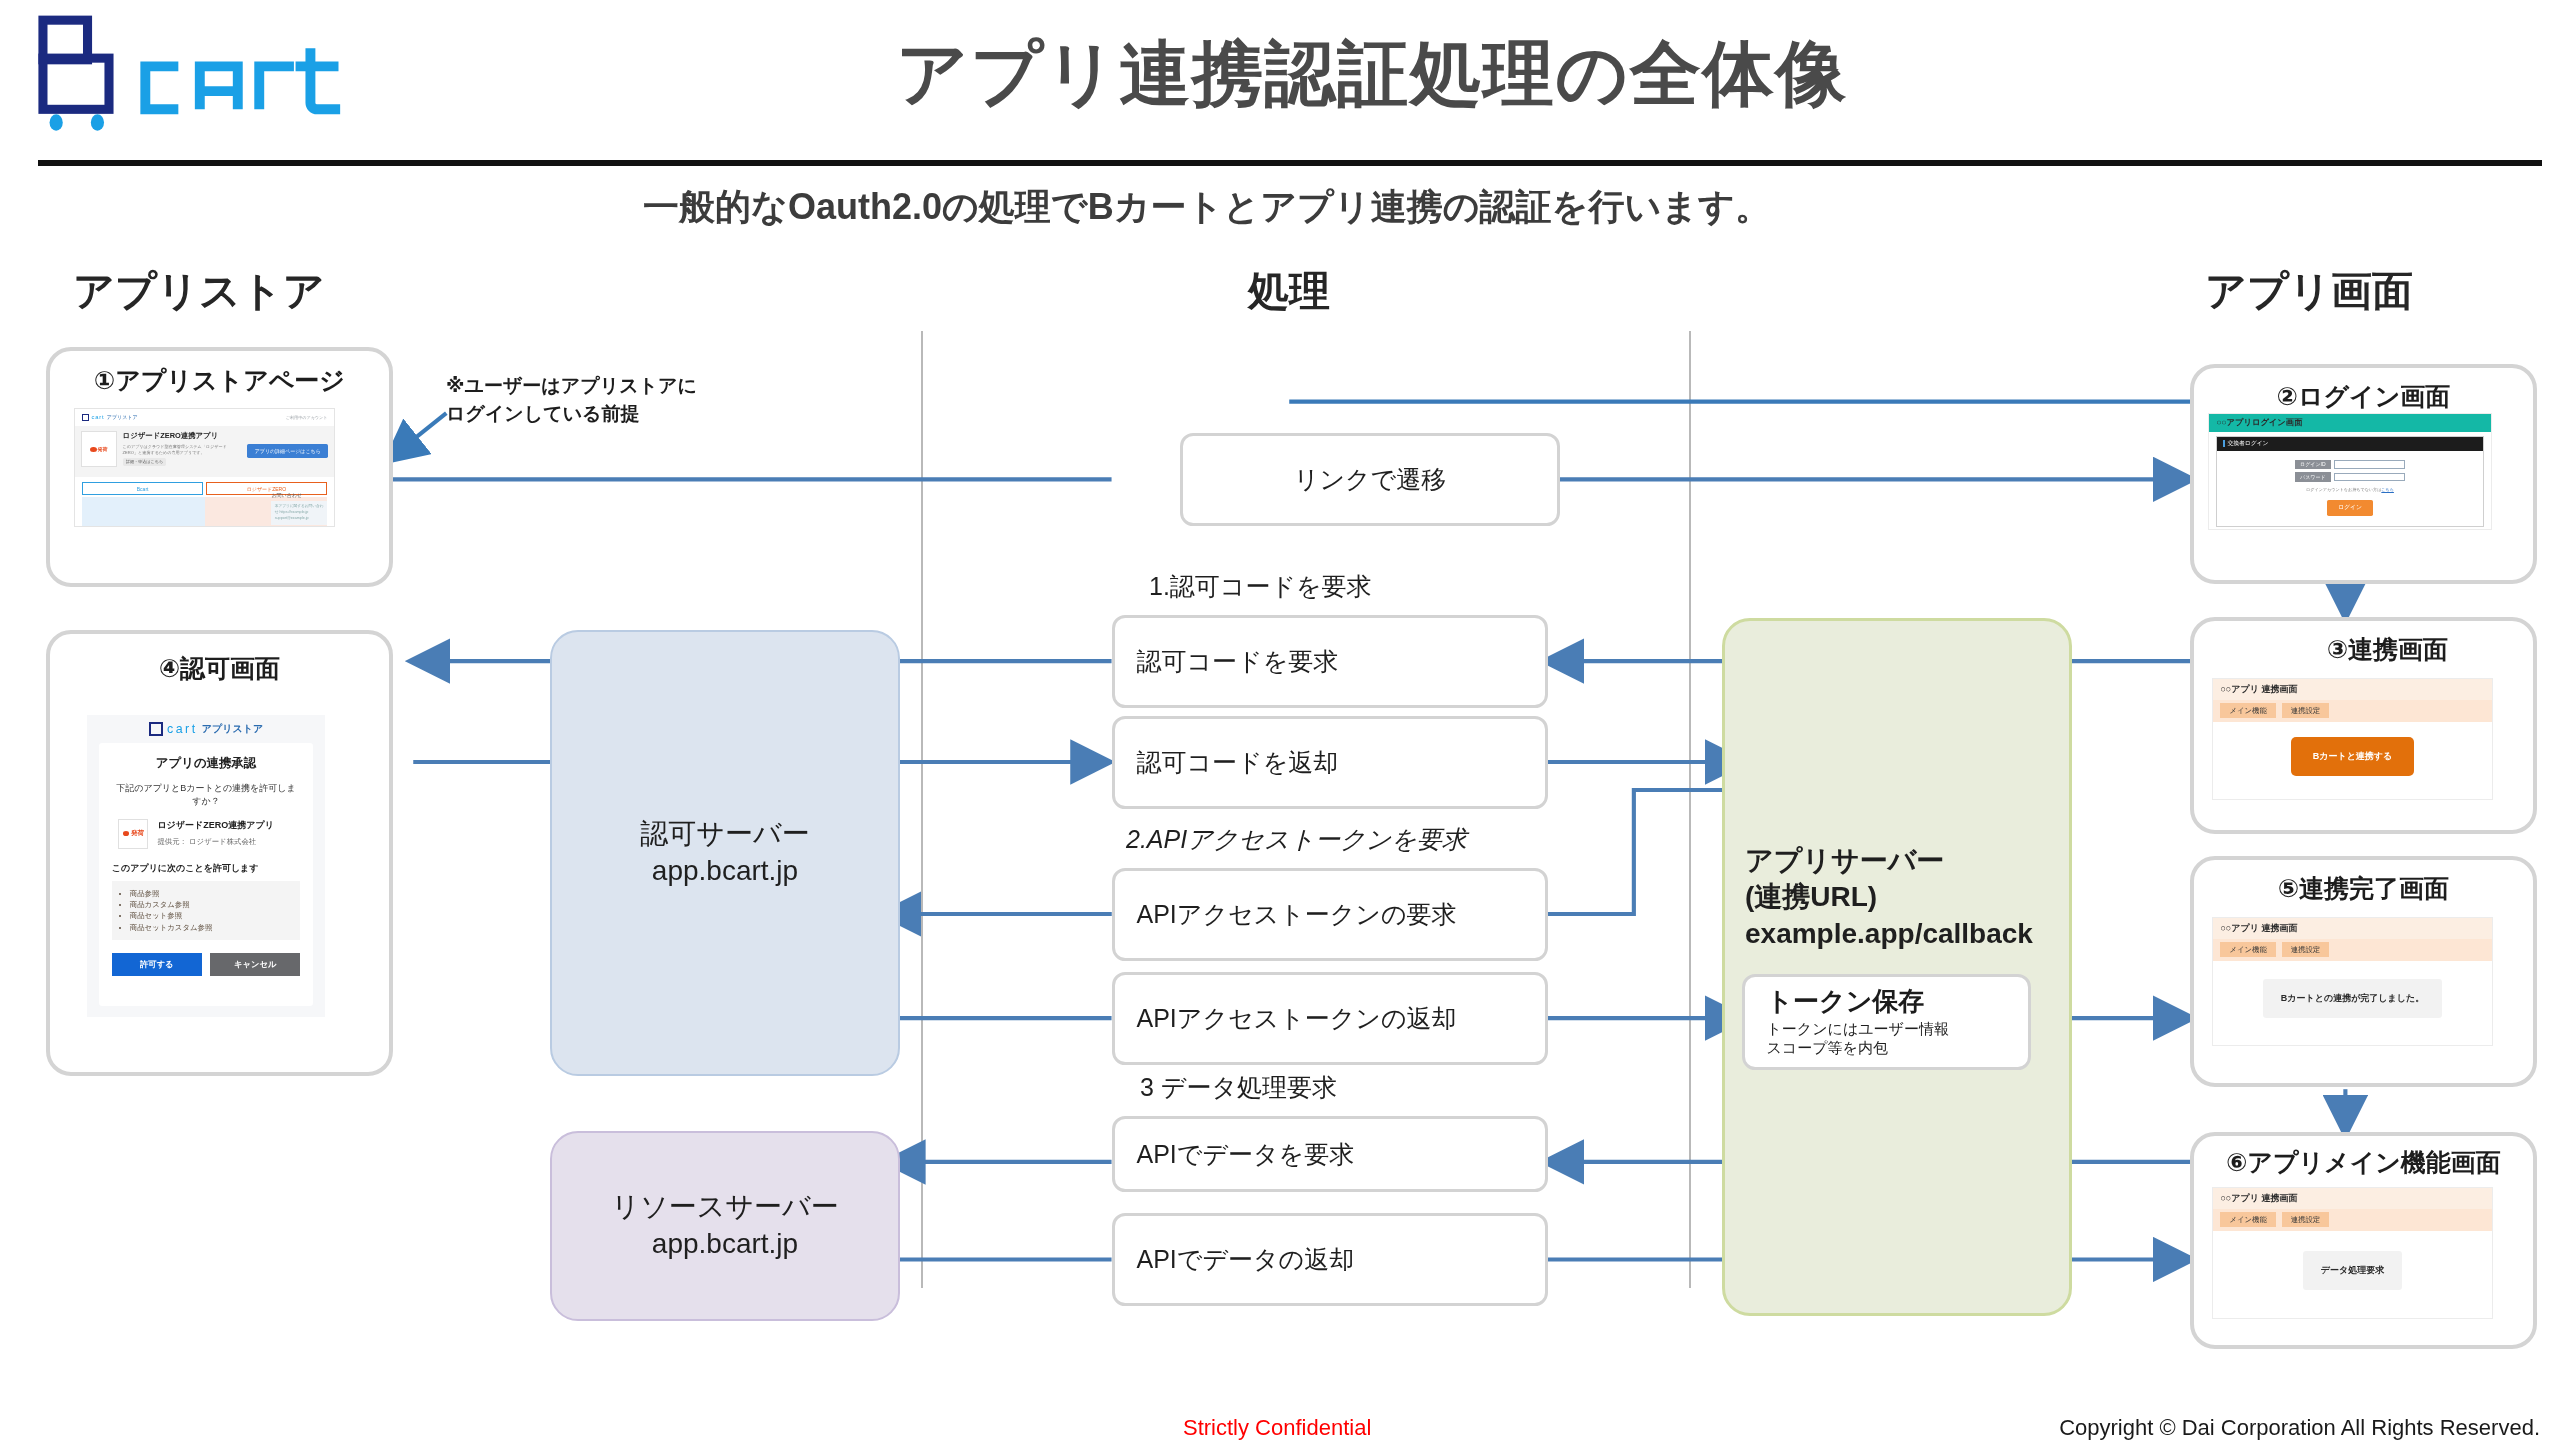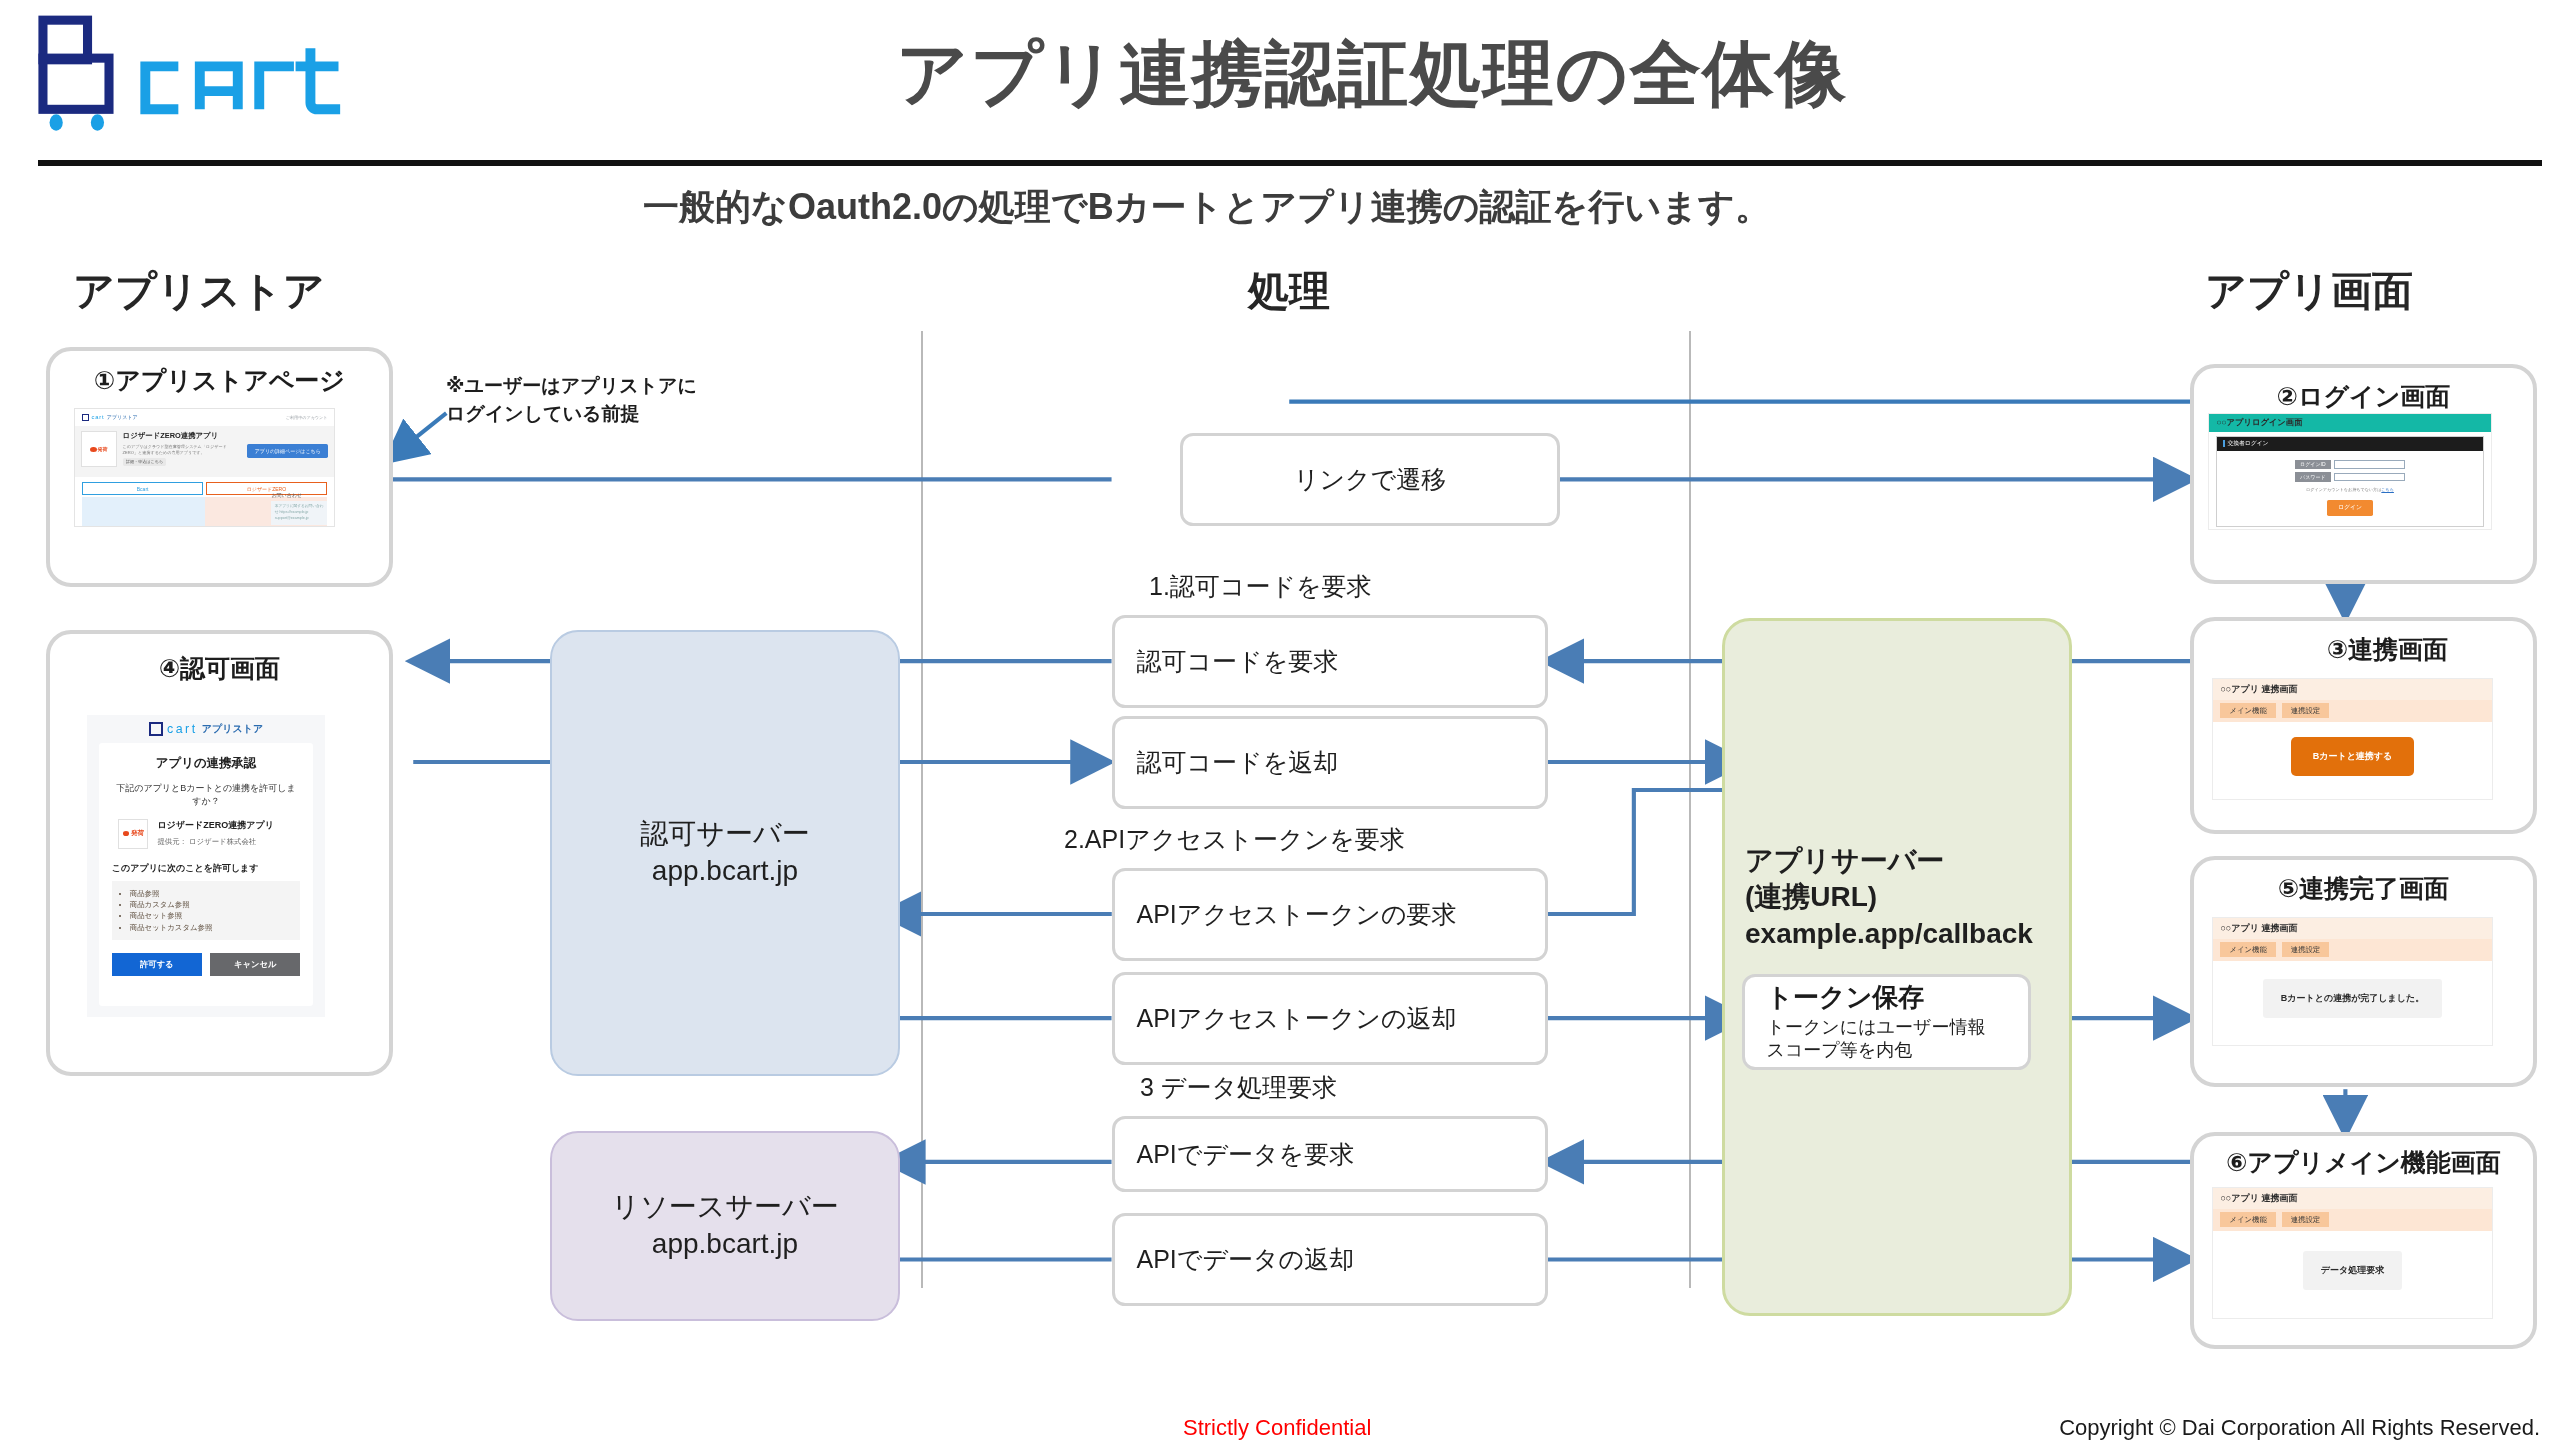--- a/index.html
+++ b/index.html
@@ -62,21 +62,21 @@
     position:absolute;background:#ffffff;border:3.3px solid #d3d3d3;border-radius:13.2px;
     box-sizing:border-box;display:flex;align-items:center;
     font-size:25px;color:#1f1f1f;padding-left:21.5px;
   }
   .pbox.center{justify-content:center;padding-left:0;}
   .pbox-stack{
     display:flex;flex-direction:column;justify-content:center;align-items:flex-start;
     padding-left:21.5px;
   }
   .pbox-main{font-size:26px;font-weight:bold;color:#1b1b1b;line-height:1.15;}
-  .pbox-sub{font-size:18px;color:#1f1f1f;line-height:1.25;margin-top:3.3px;white-space:pre-line;}
+  .pbox-sub{font-size:15px;color:#1f1f1f;line-height:1.25;margin-top:3.3px;white-space:pre-line;}
 
   .step-label{
     position:absolute;font-size:25px;color:#1f1f1f;white-space:nowrap;
   }
 
   
   .lane{
     position:absolute;border-radius:28px;box-sizing:border-box;
     display:flex;align-items:center;justify-content:center;text-align:center;
     font-size:28px;color:#1f1f1f;line-height:1.32;white-space:pre-line;
@@ -332,21 +332,21 @@
   <div class="lane" id="lane-auth">認可サーバー
 app.bcart.jp</div>
   <div class="lane" id="lane-resource">リソースサーバー
 app.bcart.jp</div>
   <div class="lane" id="lane-app"></div>
   <div id="lane-app-label">アプリサーバー
 (連携URL)
 example.app/callback</div>
 
   <div class="step-label" style="left:1149px;top:570px;">1.認可コードを要求</div>
-  <div class="step-label" style="left:1064px;top:823px;">2.APIアクセストークンを要求</div>
+  <div class="step-label" style="left:1126px;top:823px;font-style:italic;">2.APIアクセストークンを要求</div>
   <div class="step-label" style="left:1140px;top:1071px;">3 データ処理要求</div>
 
   <div class="pbox center" style="left:1180px;top:433px;width:380px;height:93px;">リンクで遷移</div>
 
   <div class="pbox" style="left:1112px;top:615px;width:436px;height:93px;">認可コードを要求</div>
 
   <div class="pbox" style="left:1112px;top:716px;width:436px;height:93px;">認可コードを返却</div>
 
   <div class="pbox" style="left:1112px;top:868px;width:436px;height:93px;">APIアクセストークンの要求</div>
 

